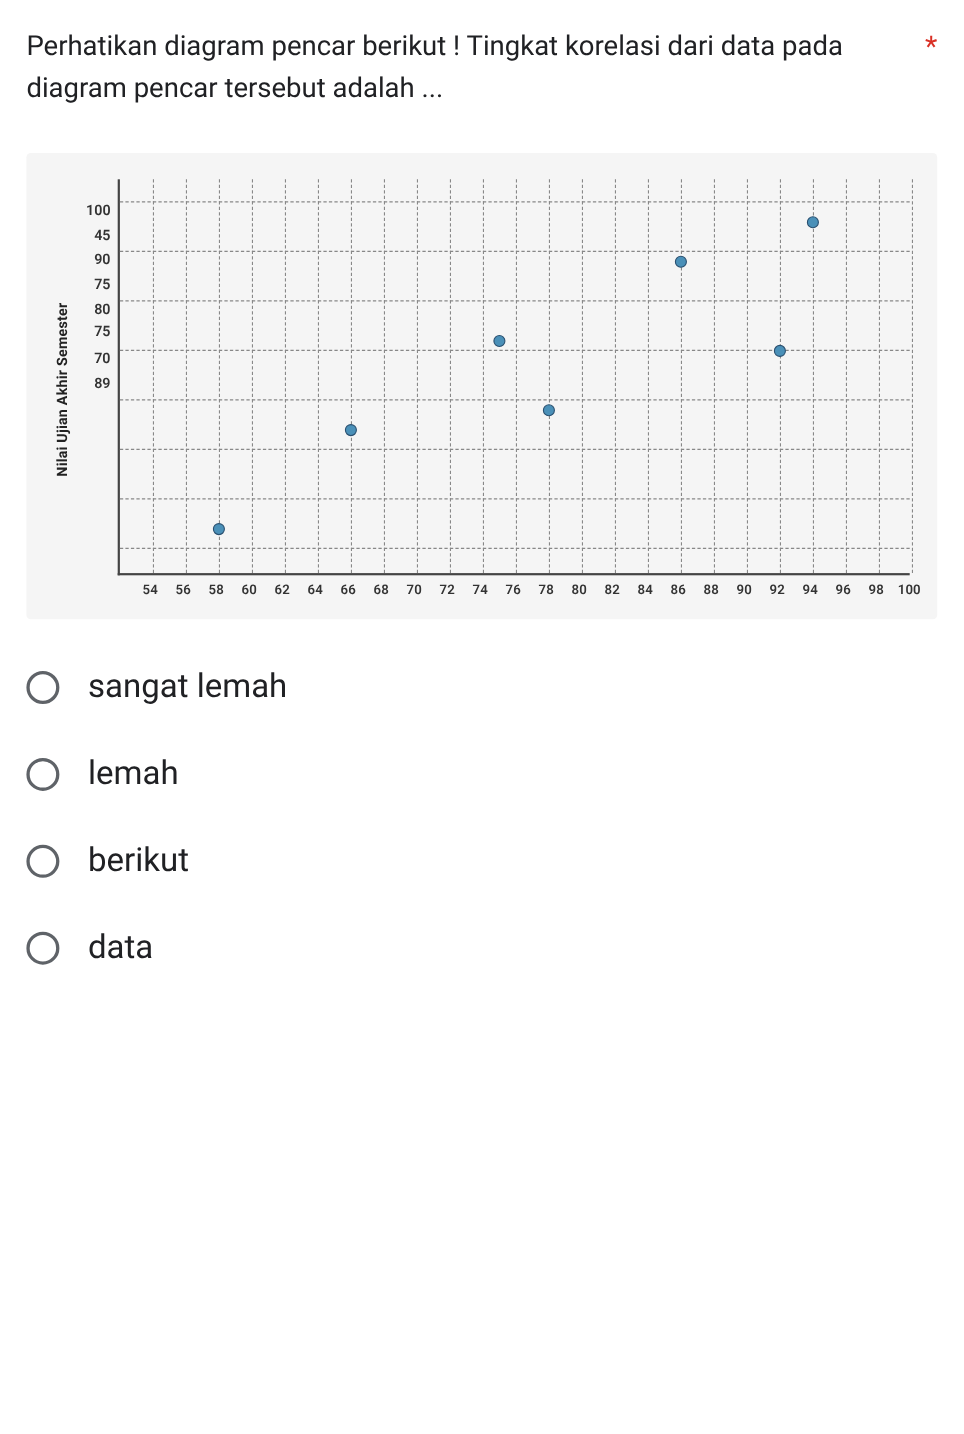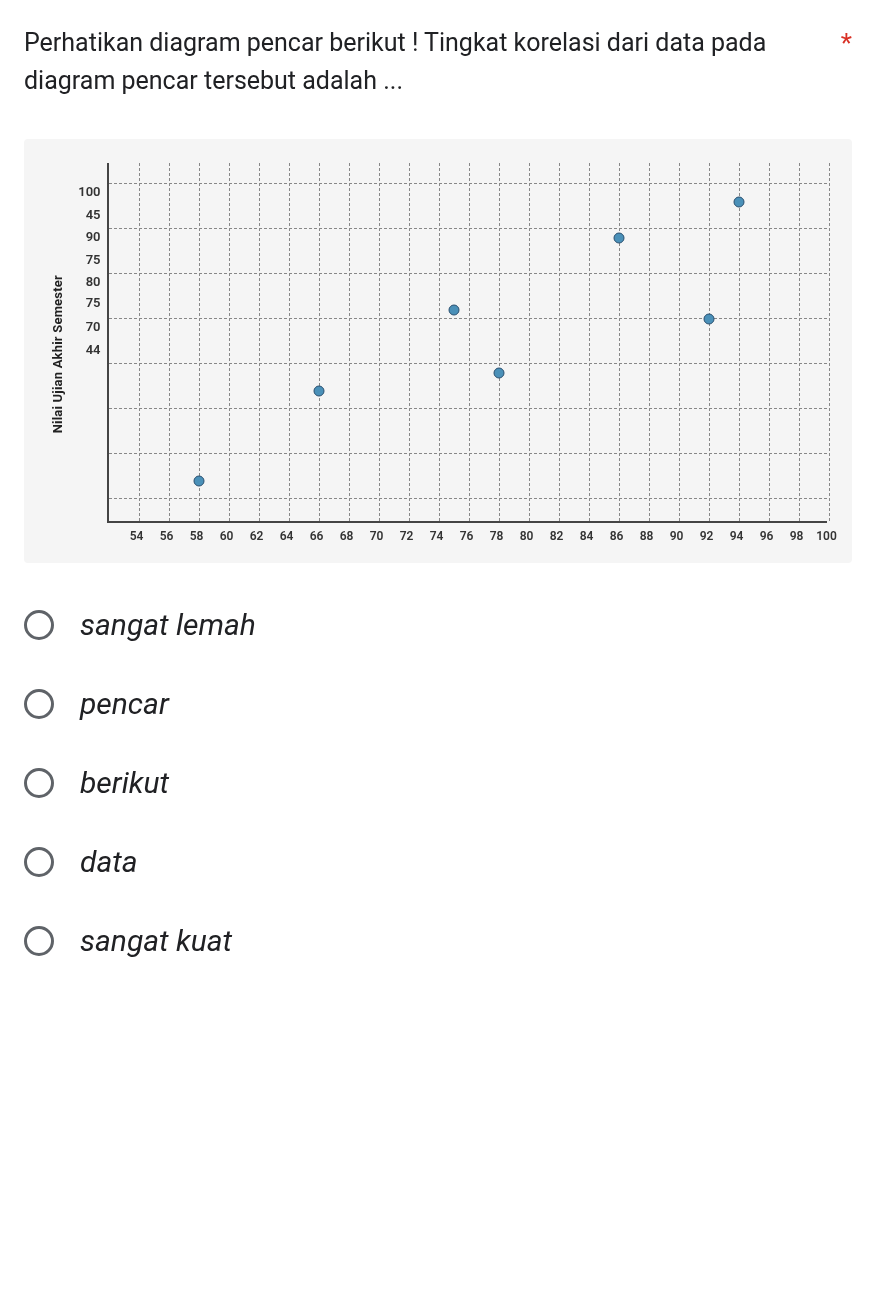--- a/index.html
+++ b/index.html
@@ -119,21 +119,20 @@
   }
   .xlabel {
     font-size: 14px;
     font-weight: 700;
     color: #222;
     text-align: center;
     margin-top: 8px;
   }
   .options {
     margin-top: 10px;
-    font-style: italic;
   }
   .option {
     display: flex;
     align-items: center;
     margin: 44px 0;
     cursor: pointer;
   }
   .radio {
     width: 30px;
     height: 30px;
@@ -160,21 +159,21 @@
   <div class="chart-body">
     <div class="ylabel">Nilai Ujian Akhir Semester</div>
     <div class="yticks" id="yticks" style="position: relative; width: 28px;">
         <div class="ytick" style="position: absolute; right: 0px; bottom: 337.5px; transform: translateY(50%); line-height: 1; height: auto;">100</div>
         <div class="ytick" style="position: absolute; right: 0px; bottom: 292.5px; transform: translateY(50%); line-height: 1; height: auto;">45</div>
         <div class="ytick" style="position: absolute; right: 0px; bottom: 247.5px; transform: translateY(50%); line-height: 1; height: auto;">90</div>
         <div class="ytick" style="position: absolute; right: 0px; bottom: 202.5px; transform: translateY(50%); line-height: 1; height: auto;">75</div>
         <div class="ytick" style="position: absolute; right: 0px; bottom: 157.5px; transform: translateY(50%); line-height: 1; height: auto;">80</div>
         <div class="ytick" style="position: absolute; right: 0px; bottom: 117px; transform: translateY(50%); line-height: 1; height: auto;">75</div>
         <div class="ytick" style="position: absolute; right: 0px; bottom: 67.5px; transform: translateY(50%); line-height: 1; height: auto;">70</div>
-        <div class="ytick" style="position: absolute; right: 0px; bottom: 22.5px; transform: translateY(50%); line-height: 1; height: auto;">44</div>
+        <div class="ytick" style="position: absolute; right: 0px; bottom: 22.5px; transform: translateY(50%); line-height: 1; height: auto;">89</div>
       </div>
     <div class="plot-wrap">
       <div class="plot" id="plot">
           <div class="vline" style="left: 30px;"></div>
           <div class="vline" style="left: 60px;"></div>
           <div class="vline" style="left: 90px;"></div>
           <div class="vline" style="left: 120px;"></div>
           <div class="vline" style="left: 150px;"></div>
           <div class="vline" style="left: 180px;"></div>
           <div class="vline" style="left: 210px;"></div>
@@ -241,27 +240,23 @@
   </div>
 </div>
 
 <div class="options" id="options">
     <div class="option">
       <div class="radio"></div>
       <div class="option-label">sangat lemah</div>
     </div>
     <div class="option">
       <div class="radio"></div>
-      <div class="option-label">pencar</div>
+      <div class="option-label">lemah</div>
     </div>
     <div class="option">
       <div class="radio"></div>
       <div class="option-label">berikut</div>
     </div>
     <div class="option">
       <div class="radio"></div>
       <div class="option-label">data</div>
     </div>
-    <div class="option">
-      <div class="radio"></div>
-      <div class="option-label">sangat kuat</div>
-    </div>
   </div>
 
 </body></html>

